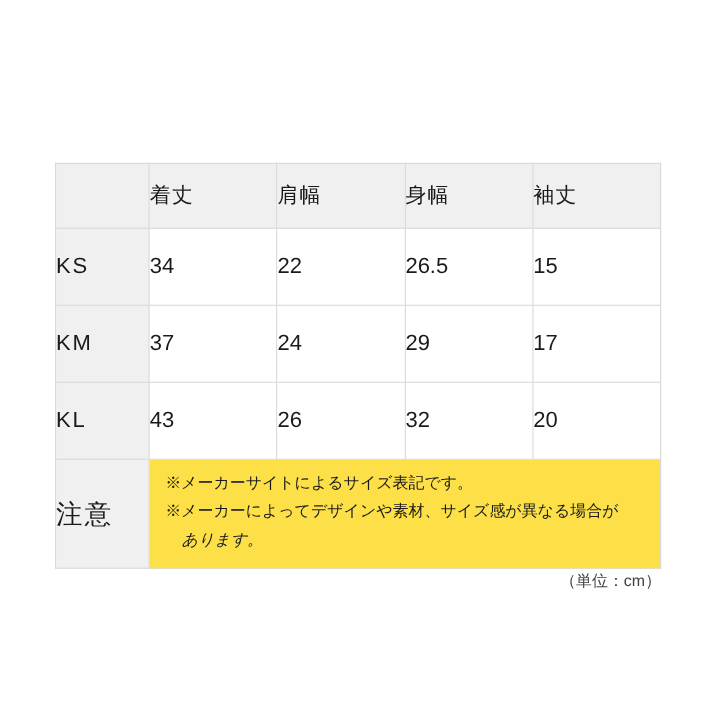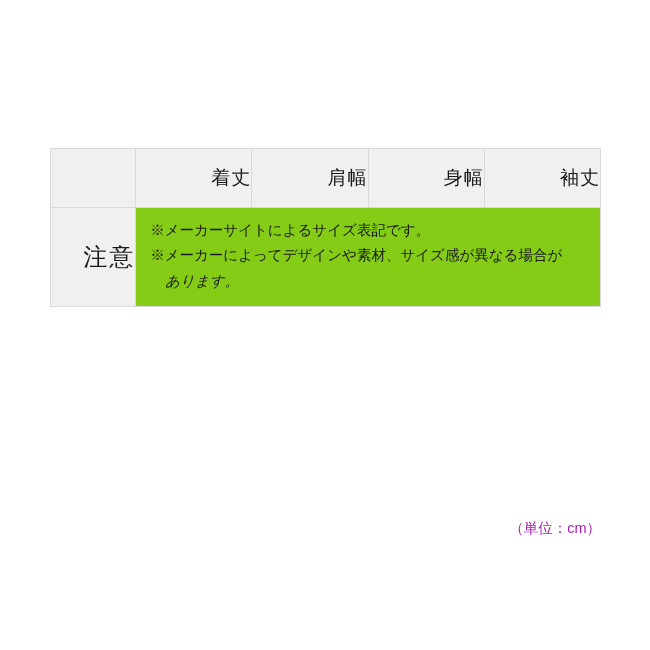--- a/index.html
+++ b/index.html
@@ -28,21 +28,21 @@
   }
   table.size-table {
     border-collapse: collapse;
     table-layout: fixed;
     width: 551px;
     background: #ffffff;
   }
   table.size-table td,
   table.size-table th {
     border: 1px solid #d9d9d9;
-    text-align: right;
+    text-align: left;
     vertical-align: middle;
     font-weight: normal;
     color: #1a1a1a;
     padding: 0;
   }
   
   col.c-label { width: 85px; }
   col.c-data  { width: 116px; }
 
   
@@ -69,21 +69,21 @@
   }
 
   
   tr.note-row td.row-label {
     background: #f0f0f0;
     font-size: 24px;
     letter-spacing: 2px;
     height: 92px;
   }
   tr.note-row td.note-cell {
-    background: #84cc16;
+    background: #fde047;
     text-align: left;
     vertical-align: middle;
     padding: 10px 14px 12px 14px;
     font-size: 14.5px;
     line-height: 1.75;
   }
   .note-line {
     white-space: nowrap;
   }
   .note-line.indent {
@@ -91,21 +91,21 @@
     font-style: italic;
   }
 
   .unit {
     position: absolute;
     left: 50px;
     top: 519px;
     width: 551px;
     text-align: right;
     font-size: 14.5px;
-    color: #a21caf;
+    color: #404040;
   }
 </style>
 </head>
 <body>
 
 <div class="page">
 
   <div class="table-wrap">
     <table class="size-table">
       <colgroup>
@@ -117,22 +117,43 @@
       </colgroup>
       <tbody>
         <tr class="header-row">
           <td class="corner"></td>
           <td>着丈</td>
           <td>肩幅</td>
           <td>身幅</td>
           <td>袖丈</td>
         </tr>
 
+        <tr class="data-row">
+          <td class="row-label">KS</td>
+          <td>34</td>
+          <td>22</td>
+          <td>26.5</td>
+          <td>15</td>
+        </tr>
 
+        <tr class="data-row">
+          <td class="row-label">KM</td>
+          <td>37</td>
+          <td>24</td>
+          <td>29</td>
+          <td>17</td>
+        </tr>
 
+        <tr class="data-row">
+          <td class="row-label">KL</td>
+          <td>43</td>
+          <td>26</td>
+          <td>32</td>
+          <td>20</td>
+        </tr>
 
         <tr class="note-row">
           <td class="row-label">注意</td>
           <td class="note-cell" colspan="4">
             <div class="note-line">※メーカーサイトによるサイズ表記です。</div>
             <div class="note-line">※メーカーによってデザインや素材、サイズ感が異なる場合が</div>
             <div class="note-line indent">あります。</div>
           </td>
         </tr>
       </tbody>

